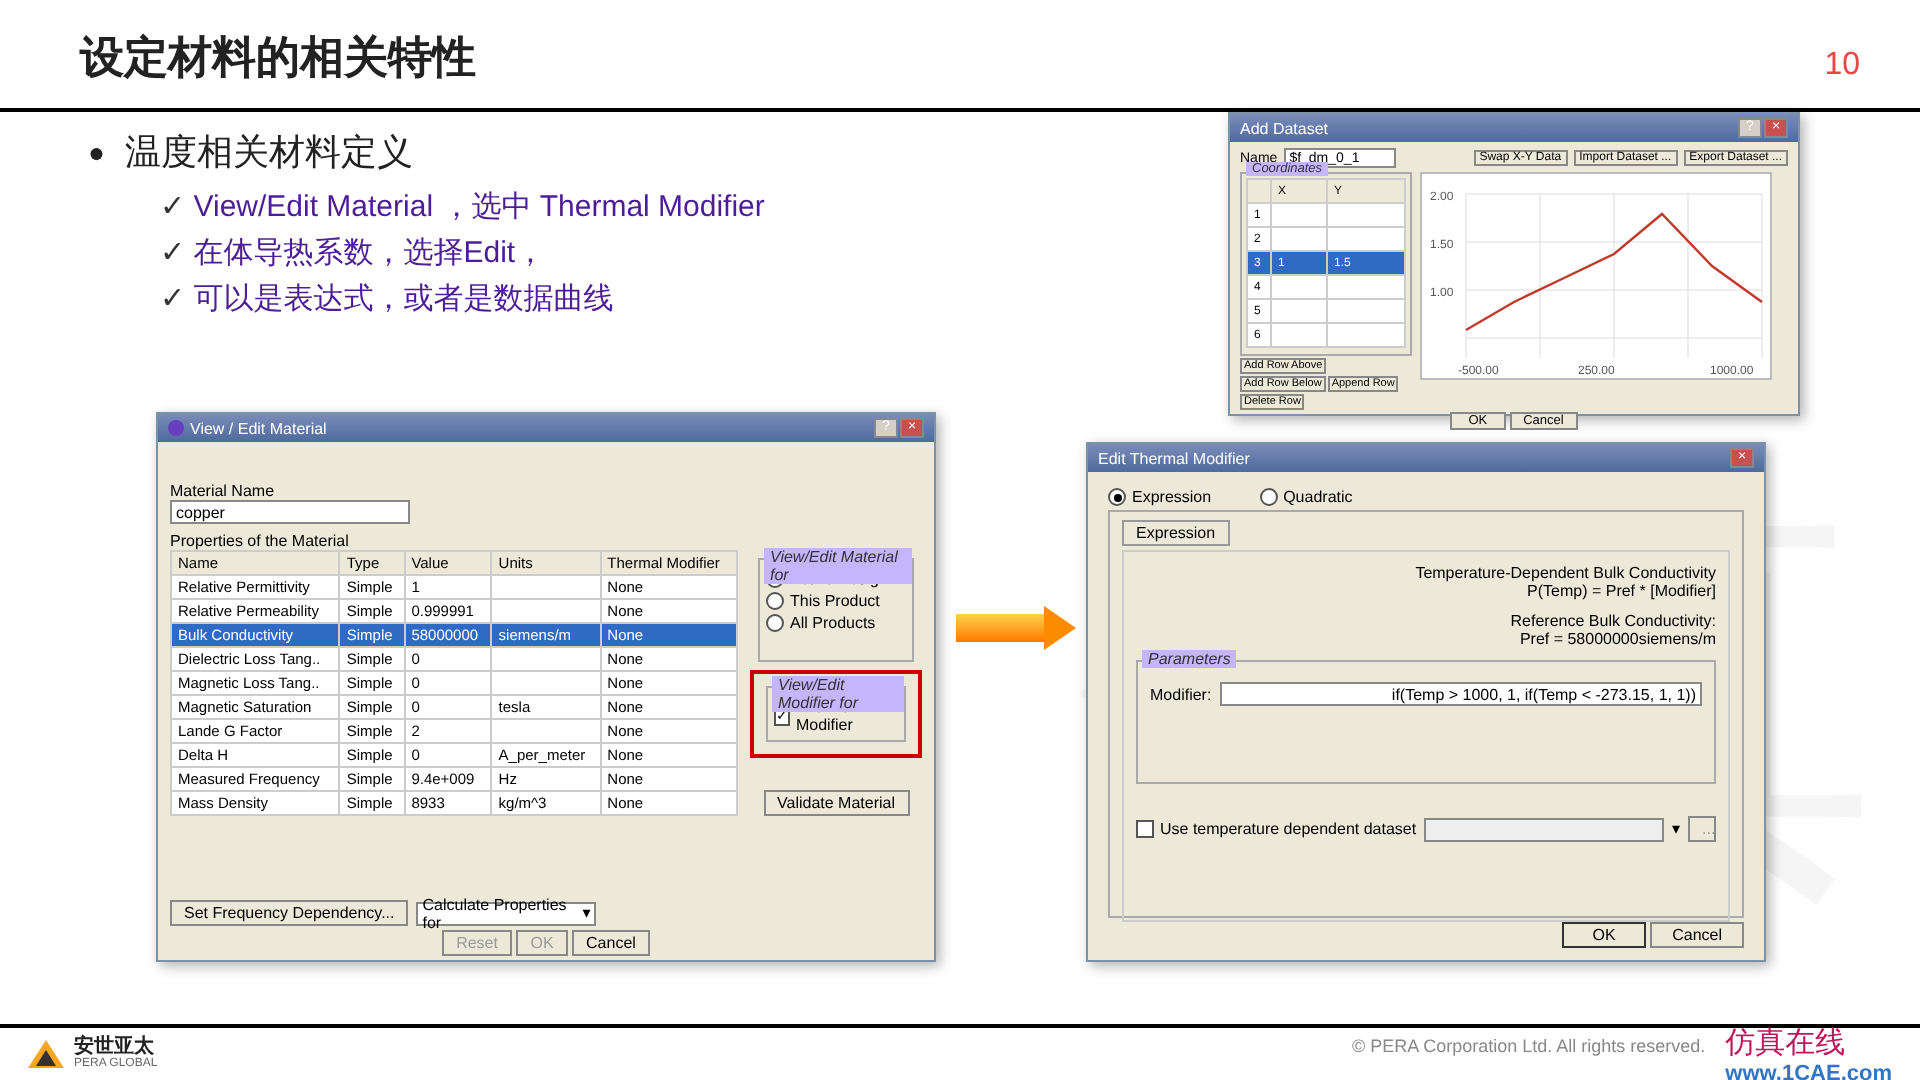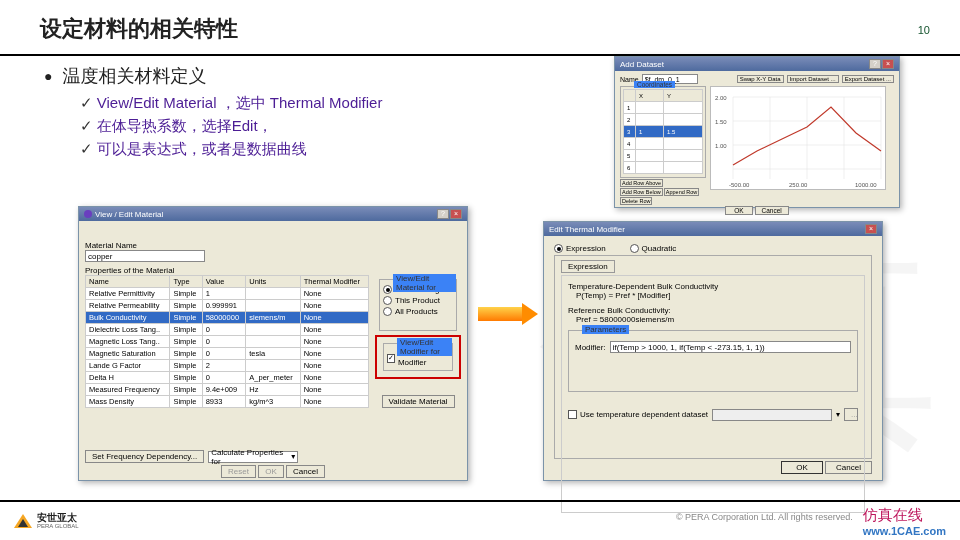--- a/index.html
+++ b/index.html
@@ -1,55 +1,55 @@
 <!DOCTYPE html>
 <html><head>
 <meta charset="utf-8">
 <style>
 * { box-sizing: border-box; margin: 0; padding: 0; }
 body { width: 960px; height: 540px; background: #fff; font-family: "Microsoft YaHei", Arial, sans-serif; position: relative; overflow: hidden; }
 .slide { width: 100%; height: 100%; position: relative; }
 .header { padding: 14px 40px 8px; }
 .title { font-size: 22px; font-weight: bold; color: #222; }
-.pagenum { position: absolute; top: 24px; right: 30px; font-size: 11px; color: #14532d; }
+.pagenum { position: absolute; top: 24px; right: 30px; font-size: 16px; color: #ef4444; }
 .hr { border: none; border-top: 2px solid #000; margin: 2px 0 8px; }
 .content { padding: 0 44px; }
 .bullet1 { font-size: 18px; color: #222; margin-bottom: 6px; display: flex; align-items: center; }
 .bullet1::before { content: '●'; font-size: 14px; margin-right: 10px; }
 .bullet2 { font-size: 15px; color: #4c1d95; margin-left: 36px; margin-bottom: 4px; }
 .bullet2::before { content: '✓ '; color: #333; }
 
 
 .dialog { position: absolute; background: #ece9d8; border: 1px solid #7b93a9; box-shadow: 2px 2px 6px rgba(0,0,0,.3); font-size: 8px; font-family: Tahoma, sans-serif; }
 .titlebar { background: linear-gradient(#7a8cb8,#4e6a9e); color: #fff; padding: 2px 5px; font-size: 8px; display: flex; justify-content: space-between; align-items: center; height: 14px; }
 .titlebar .wctl { display: flex; gap: 1px; }
 .titlebar .wbtn { width: 12px; height: 10px; background: #d4d0c8; border: 1px solid #888; font-size: 7px; text-align: center; line-height: 8px; }
 .titlebar .xbtn { background: #c75050; color: #fff; }
 .group { border: 1px solid #aaa; margin: 4px; padding: 3px; position: relative; }
-.group-label { position: absolute; top: -6px; left: 13px; background: #3b82f6; padding: 0 3px; font-size: 8px; color: #333; }
+.group-label { position: absolute; top: -6px; left: 2px; background: #c4b5fd; padding: 0 3px; font-size: 8px; color: #333; font-style: italic; }
 .txt { border: 1px solid #888; background: #fff; padding: 1px 2px; font-size: 8px; height: 12px; }
 .btn { background: #ece9d8; border: 1px solid #888; padding: 1px 6px; font-size: 8px; cursor: pointer; }
 .tbl { border-collapse: collapse; width: 100%; font-size: 7.5px; background: #fff; }
 .tbl th, .tbl td { border: 1px solid #ccc; padding: 1px 3px; text-align: left; height: 12px; }
 .tbl th { background: #ece9d8; font-weight: normal; }
 .sel-row td { background: #316ac5; color: #fff; }
 .radio-row, .chk-row { display: flex; align-items: center; gap: 3px; font-size: 8px; margin: 2px 0; }
 .radio, .chk { width: 9px; height: 9px; border: 1px solid #555; background: #fff; display: inline-flex; align-items: center; justify-content: center; }
 .radio { border-radius: 50%; }
 .radio.on::after { content: ''; width: 4px; height: 4px; background: #000; border-radius: 50%; }
 .chk.on::after { content: '✓'; font-size: 7px; }
 .hl-box { border: 2px solid #c00; padding: 2px; }
 
 
 .arrow { position: absolute; left: 478px; top: 303px; width: 60px; height: 22px; }
 .arrow-body { width: 44px; height: 14px; background: linear-gradient(#ffd24a,#ff7a00); margin-top: 4px; }
 .arrow-head { position: absolute; right: 0; top: 0; width: 0; height: 0; border-left: 16px solid #ff8c00; border-top: 11px solid transparent; border-bottom: 11px solid transparent; }
 
 
-.footer { position: absolute; bottom: 0; left: 0; right: 0; height: 40px; border-top: 2px solid #000; display: flex; align-items: center; justify-content: space-between; padding: 0 14px; font-size: 9px; }
+.footer { position: absolute; bottom: 0; left: 0; right: 0; height: 28px; border-top: 2px solid #000; display: flex; align-items: center; justify-content: space-between; padding: 0 14px; font-size: 9px; }
 .logo { display: flex; align-items: center; gap: 5px; }
 .logo-tri { width: 0; height: 0; border-left: 9px solid transparent; border-right: 9px solid transparent; border-bottom: 14px solid #f5a623; position: relative; }
 .logo-tri::after { content: ''; position: absolute; left: -5px; top: 5px; border-left: 5px solid transparent; border-right: 5px solid transparent; border-bottom: 8px solid #333; }
 .logo-txt .cn { font-size: 10px; font-weight: bold; color: #222; line-height: 1; }
 .logo-txt .en { font-size: 6px; color: #666; line-height: 1; }
 .copy { color: #888; font-size: 9px; }
 .wm-red { font-family: Liberation Mono, monospace; color: #be185d; font-size: 15px; }
 .wm-blue { color: #3276c3; font-weight: bold; font-size: 11px; }
 
 
@@ -238,21 +238,21 @@
             <span class="radio on"></span>
             <span>Expression</span>
           </div>
         <div class="radio-row">
             <span class="radio"></span>
             <span>Quadratic</span>
           </div>
       </div>
       <div class="group" style="height:204px;margin:0;padding:6px;">
         <span class="btn" style="border:1px solid #999;"><span>Expression</span></span>
-        <div class="group" style="border:1px solid #ccc;margin:4px 0 0;padding:6px;height:238px;">
+        <div class="group" style="border:1px solid #ccc;margin:4px 0 0;padding:6px;height:186px;text-align:right;">
           <div>Temperature-Dependent Bulk Conductivity</div>
           <div style="margin-left:8px">P(Temp) = Pref * [Modifier]</div>
           <div style="margin-top:6px">Reference Bulk Conductivity:</div>
           <div style="margin-left:8px">Pref = 58000000siemens/m</div>
           <div class="group" style="margin:6px 0 0;padding:6px;height:62px;">
             <span class="group-label">Parameters</span>
             <div style="display:flex;align-items:center;gap:4px;margin-top:4px;">
               <span>Modifier:</span>
               <span class="txt" style="flex:1">if(Temp &gt; 1000, 1, if(Temp &lt; -273.15, 1, 1))</span>
             </div>

